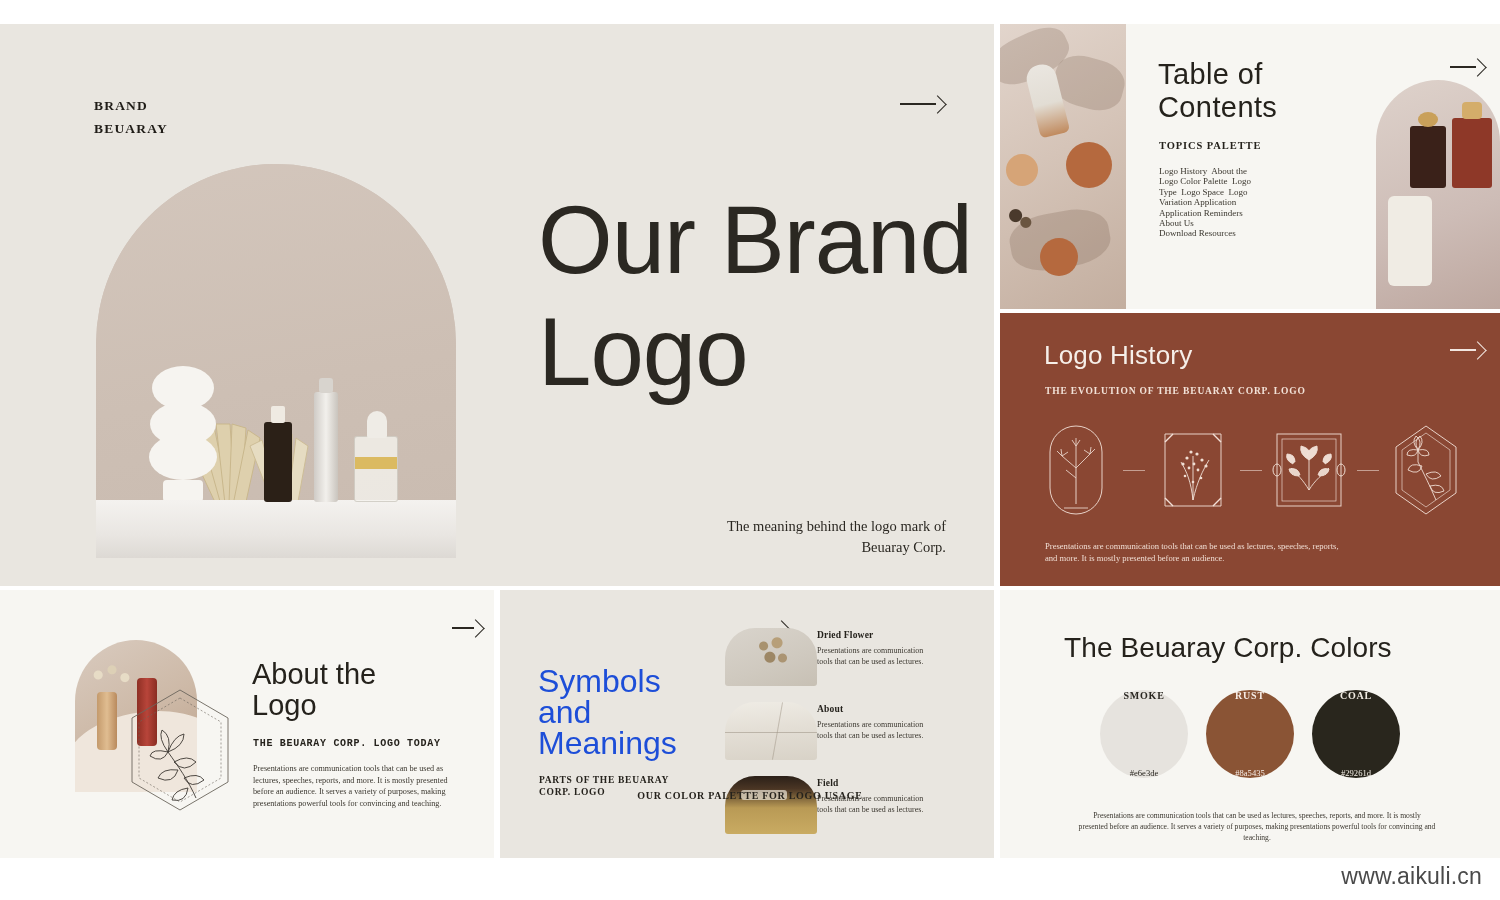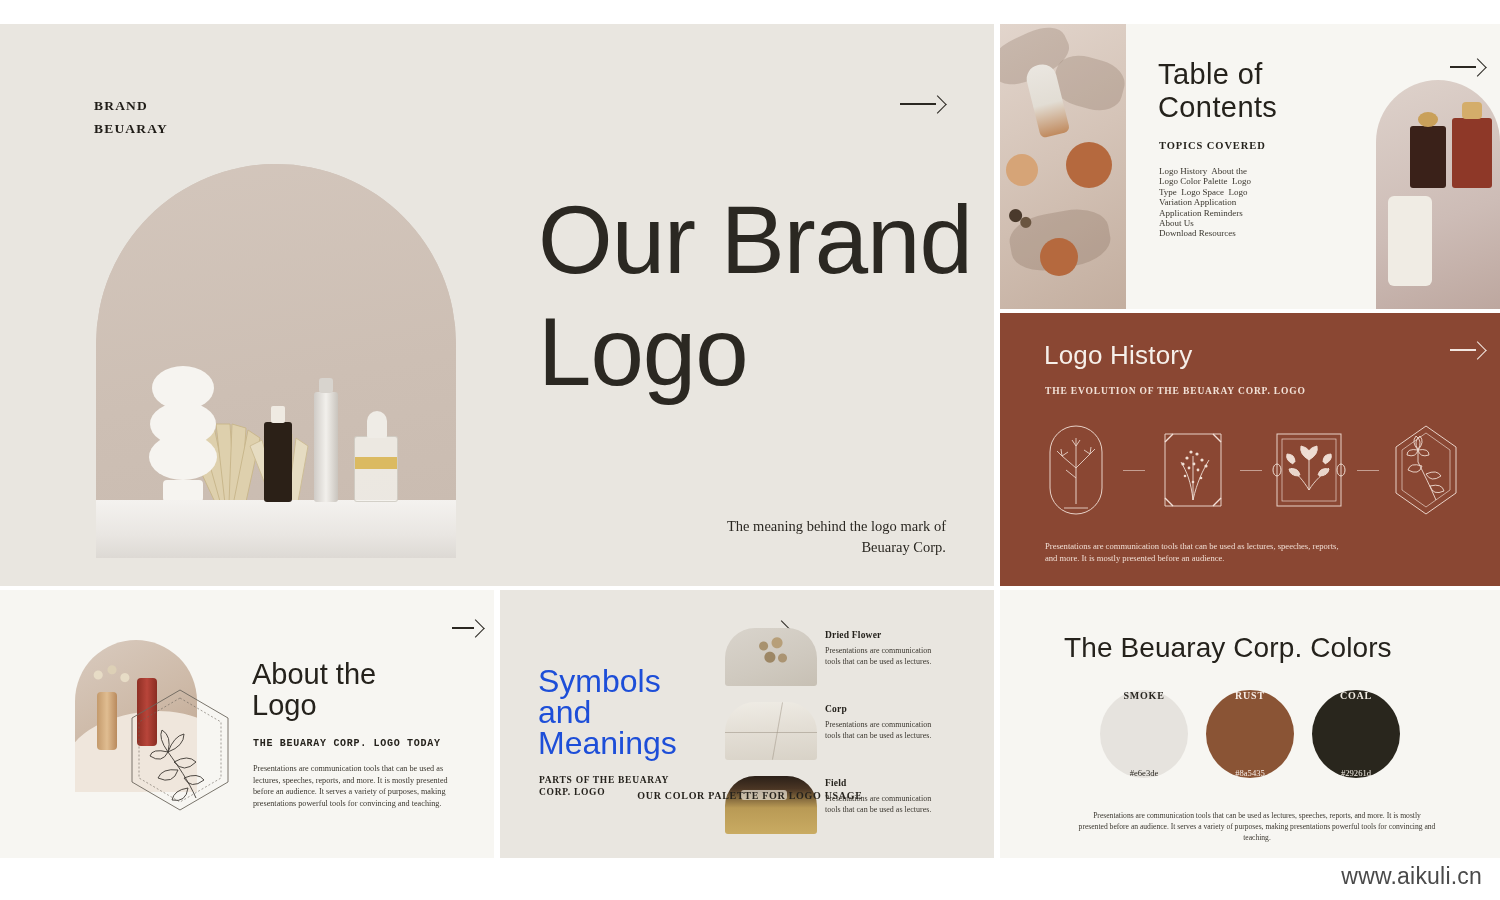--- a/index.html
+++ b/index.html
@@ -222,21 +222,21 @@
     font-size:32px; line-height:31px; color:#1d4ed8; font-weight:400;
   }
   #sym-kicker {
     position:absolute; left:539px; top:774px; width:150px;
     font-family:"Liberation Serif", serif; font-weight:700;
     font-size:9.5px; line-height:12px; letter-spacing:0.7px; color:#25221c;
   }
   #sym-arrow { left:758px; top:622px; width:30px; }
   #sym-arrow .shaft{width:22px;}
   #sym-list { position:absolute; left:725px; top:628px; width:250px; }
-  .sym-item { display:flex; gap:8px; margin-bottom:16px; }
+  .sym-item { display:flex; gap:0; margin-bottom:16px; }
   .sym-thumb { width:92px; height:58px; border-radius:30px 30px 3px 3px; overflow:hidden; flex:0 0 auto; position:relative; }
   .sym-thumb.t0 { background:linear-gradient(160deg,#d9d4cc 0%,#cfc9bf 60%,#c7c0b4 100%); }
   .sym-thumb.t0::after{content:'';position:absolute;left:26px;top:6px;width:42px;height:40px;
      background:radial-gradient(circle at 30% 30%,#a8926e 0 4px,transparent 5px),
                 radial-gradient(circle at 62% 22%,#b79f79 0 5px,transparent 6px),
                 radial-gradient(circle at 45% 58%,#9d8765 0 5px,transparent 6px),
                 radial-gradient(circle at 75% 60%,#ab9472 0 4px,transparent 5px);}
   .sym-thumb.t1 { background:linear-gradient(175deg,#efece5 0%,#e4dfd6 45%,#d8d2c7 100%); }
   .sym-thumb.t1::after{content:'';position:absolute;left:0;right:0;top:30px;height:1px;background:rgba(150,140,125,.5);}
   .sym-thumb.t1::before{content:'';position:absolute;left:52px;top:0;bottom:0;width:1px;background:rgba(150,140,125,.45);transform:rotate(10deg);}
@@ -366,21 +366,21 @@
       <div class="p p1"></div>
       <div class="p p2"></div>
       <div class="p p3"></div>
     </div>
   </section>
 
   <h2 id="toc-title">
     <div>Table of</div>
     <div>Contents</div>
   </h2>
-  <div id="toc-kicker">TOPICS COVERED</div>
+  <div id="toc-kicker">TOPICS PALETTE</div>
   <div id="toc-list">
     <div>Logo History  About the</div>
     <div>Logo Color Palette  Logo</div>
     <div>Type  Logo Space  Logo</div>
     <div>Variation Application</div>
     <div>Application Reminders</div>
     <div>About Us</div>
     <div>Download Resources</div>
   </div>
   <div class="arrow" id="toc-arrow">
@@ -519,21 +519,21 @@
     <div class="sym-item">
       <div class="sym-thumb t0"></div>
       <div class="sym-text">
         <div class="sym-h">Dried Flower</div>
         <div class="sym-p">Presentations are communication tools that can be used as lectures.</div>
       </div>
     </div>
     <div class="sym-item">
       <div class="sym-thumb t1"></div>
       <div class="sym-text">
-        <div class="sym-h">Corp</div>
+        <div class="sym-h">About</div>
         <div class="sym-p">Presentations are communication tools that can be used as lectures.</div>
       </div>
     </div>
     <div class="sym-item">
       <div class="sym-thumb t2"></div>
       <div class="sym-text">
         <div class="sym-h">Field</div>
         <div class="sym-p">Presentations are communication tools that can be used as lectures.</div>
       </div>
     </div>

